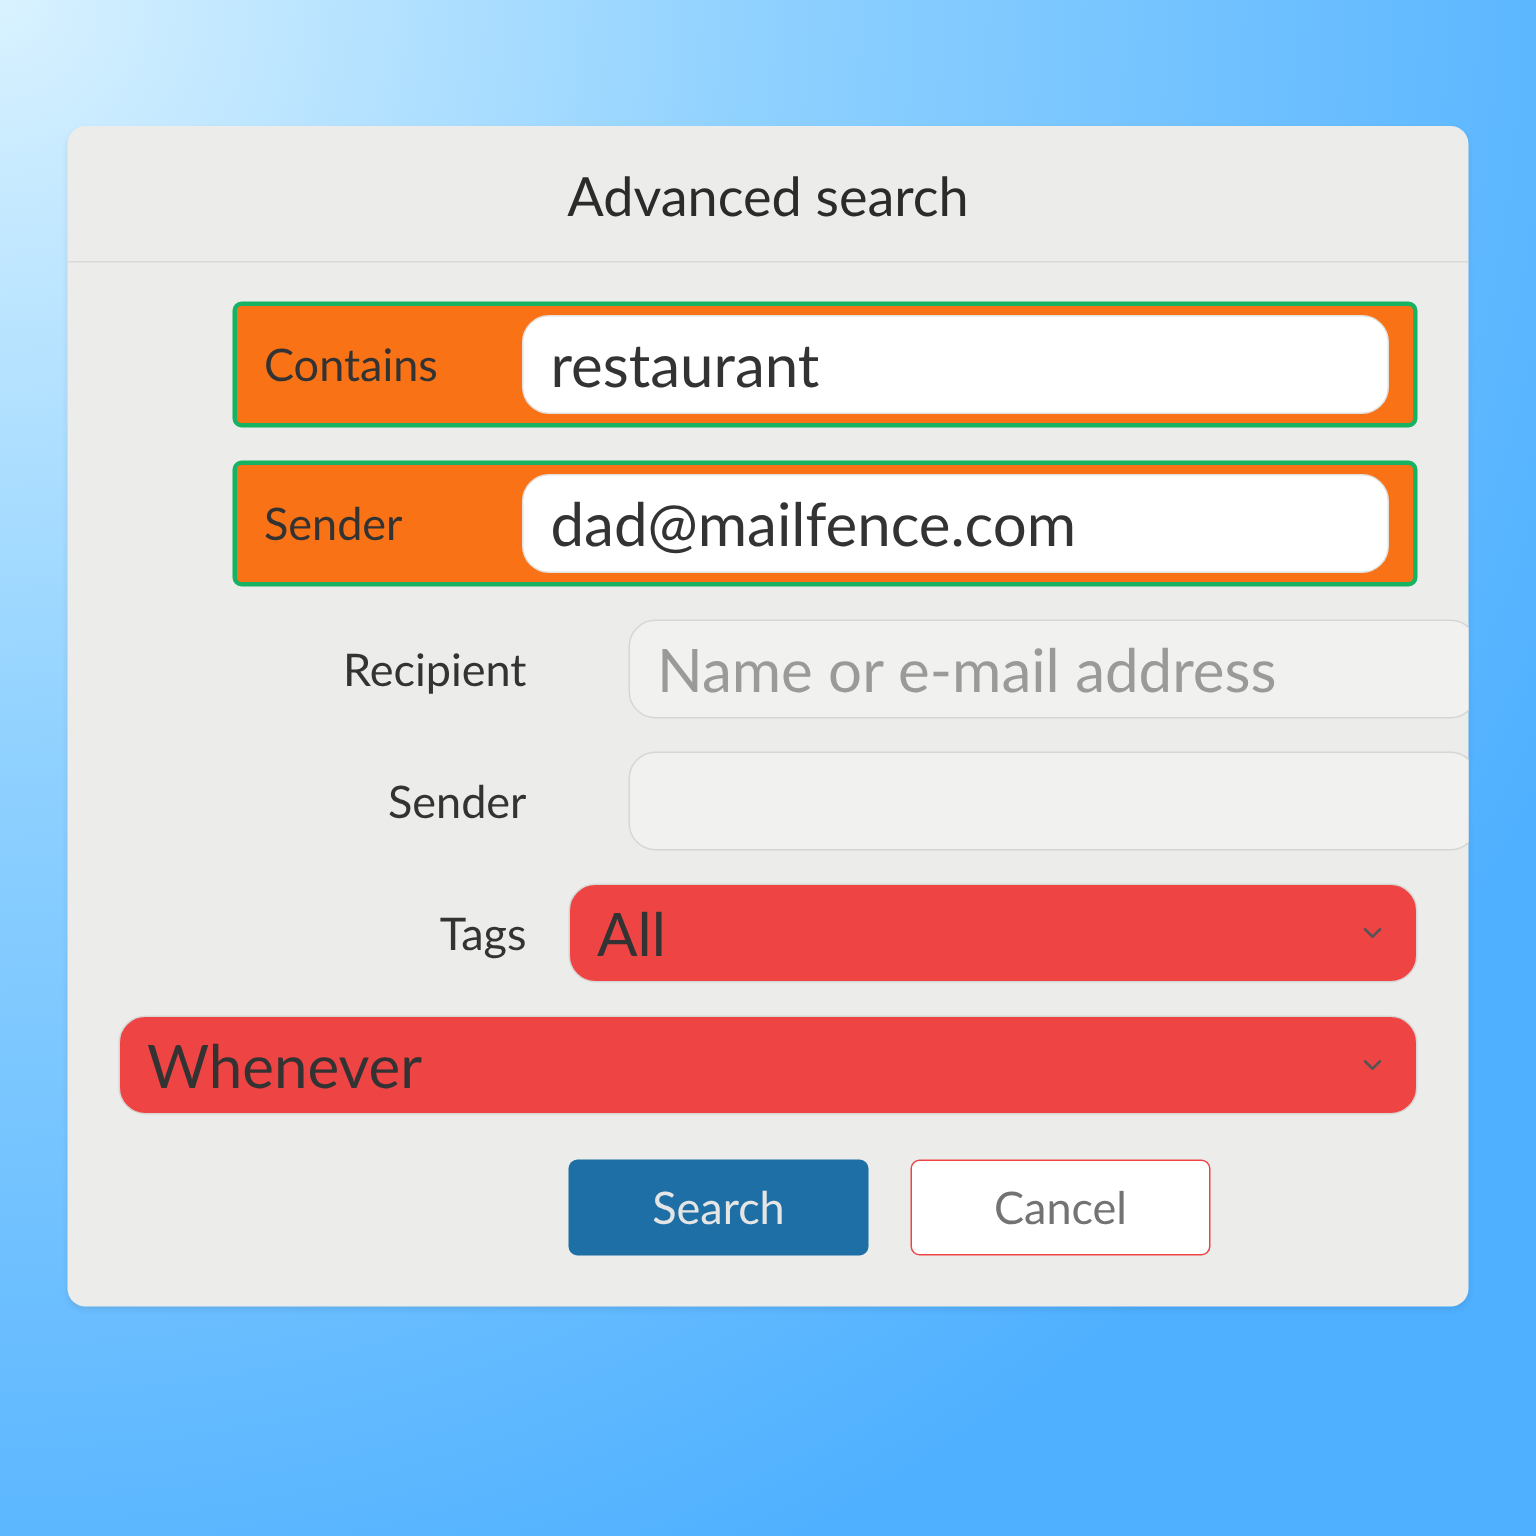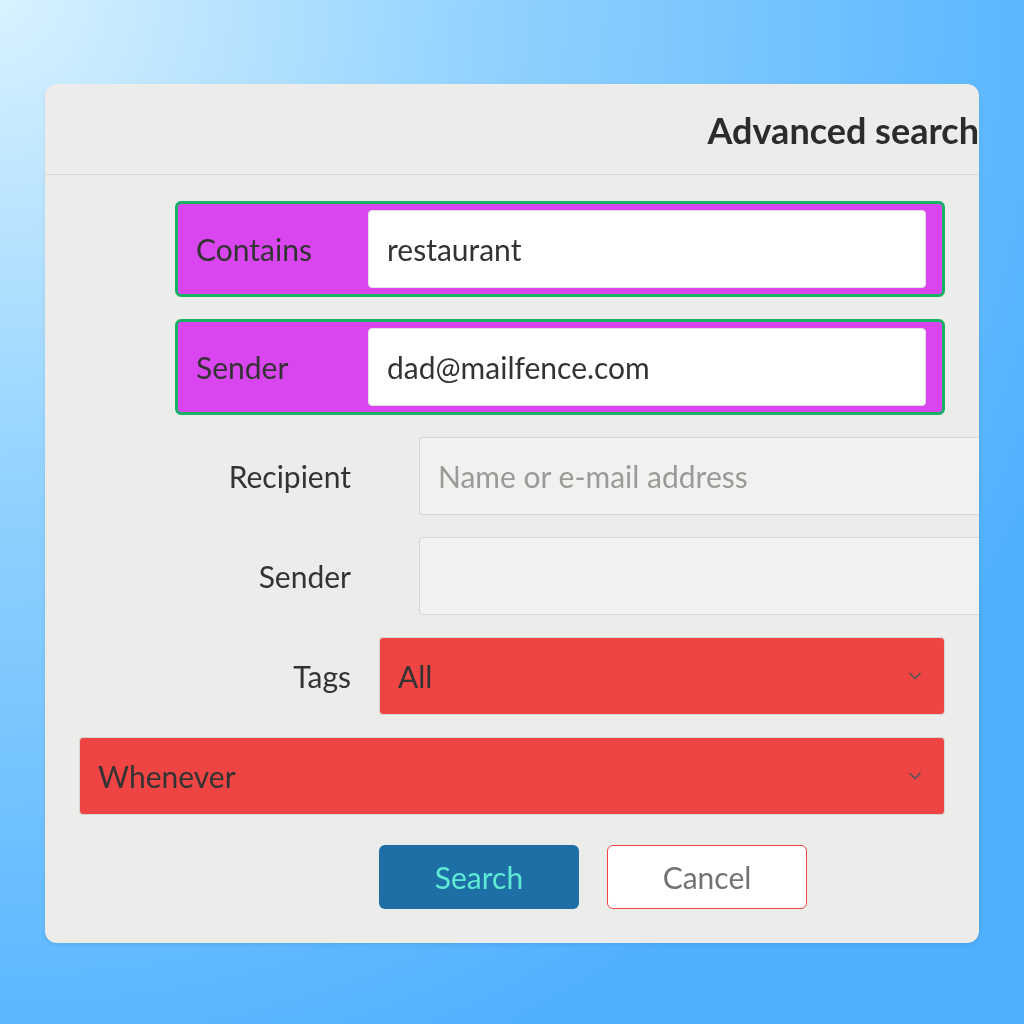--- a/index.html
+++ b/index.html
@@ -17,42 +17,42 @@
     padding-top: 84px;
   }
   .dialog {
     width: 934px;
     background: #ececea;
     border-radius: 12px;
     overflow: hidden;
     box-shadow: 0 2px 4px rgba(0,0,0,0.08);
   }
   .dialog-header {
-    text-align: right;
+    text-align: center;
     font-size: 36px;
-    font-weight: 700;
+    font-weight: 400;
     color: #2b2b2b;
     padding: 24px 0 22px 0;
     border-bottom: 1px solid #d9d9d7;
   }
   .dialog-body {
     padding: 26px 34px 34px 34px;
   }
   .row {
     display: flex;
     align-items: center;
     margin-bottom: 22px;
     position: relative;
   }
   .row.highlighted {
     border: 3px solid #17b363;
     border-radius: 6px;
-    background: #d946ef;
+    background: #f97316;
     padding: 6px 8px 6px 0;
-    margin-left: 96px;
+    margin-left: 76px;
     margin-right: 0;
   }
   .row.highlighted .label {
     width: 190px;
     padding-left: 18px;
     text-align: left;
   }
   .row.highlighted .field {
     flex: 1;
     margin-right: 8px;
@@ -62,25 +62,25 @@
     text-align: right;
     padding-right: 28px;
     font-size: 30px;
     color: #333;
   }
   .field {
     flex: 1;
   }
   input[type=text], .select {
     width: 100%;
-    height: 78px;
+    height: 66px;
     border: 1px solid #d6d6d4;
-    border-radius: 4px;
+    border-radius: 18px;
     background: #fff;
-    font-size: 30px;
+    font-size: 40px;
     color: #333;
     padding: 0 18px;
     outline: none;
     font-family: inherit;
   }
   .row.highlighted input[type=text] {
     border: 1px solid #e2e2e0;
     background: #fff;
   }
   .row.plain input[type=text] {
@@ -113,21 +113,21 @@
     font-size: 30px;
     padding: 0 44px;
     cursor: pointer;
     font-family: inherit;
     display: inline-flex;
     align-items: center;
     justify-content: center;
   }
   .btn-primary {
     background: #1d6fa5;
-    color: #5eead4;
+    color: #e5e5e5;
     border: none;
     min-width: 200px;
   }
   .btn-secondary {
     background: #fff;
     color: #737373;
     border: 1px solid #ef4444;
     min-width: 200px;
   }
 </style>

